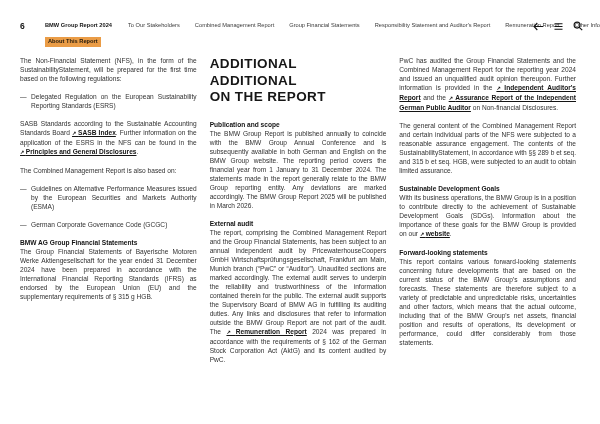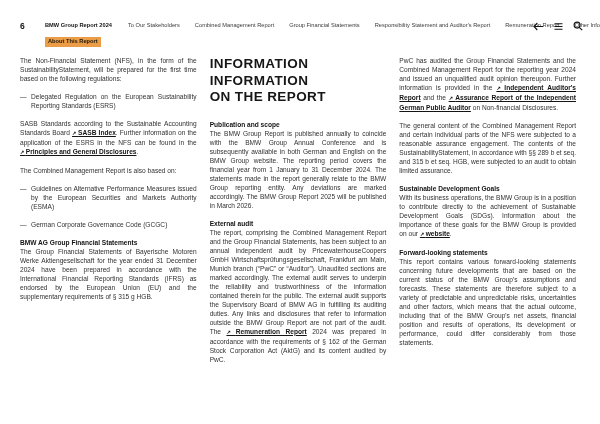--- a/index.html
+++ b/index.html
@@ -92,21 +92,21 @@
           <span class="btxt">Guidelines on Alternative Performance Measures issued by the European Securities and Markets Authority (ESMA)</span>
         </p>
         <p class="bullet">
           <span class="dash">—</span>
           <span class="btxt">German Corporate Governance Code (GCGC)</span>
         </p>
         <h3>BMW AG Group Financial Statements</h3>
         <p>The Group Financial Statements of Bayerische Motoren Werke Aktiengesellschaft for the year ended 31 December 2024 have been prepared in accordance with the International Financial Reporting Standards (IFRS) as endorsed by the European Union (EU) and the supplementary requirements of § 315 g HGB.</p>
       </section>
     <section id="col2">
-        <h1>INFORMATION INFORMATION
+        <h1>ADDITIONAL ADDITIONAL
 ON THE REPORT</h1>
         <h3>Publication and scope</h3>
         <p>The BMW Group Report is published annually to coincide with the BMW Group Annual Conference and is subsequently available in both German and English on the BMW Group website. The reporting period covers the financial year from 1 January to 31 December 2024. The statements made in the report generally relate to the BMW Group reporting entity. Any deviations are marked accordingly. The BMW Group Report 2025 will be published in March 2026.</p>
         <h3>External audit</h3>
         <p>The report, comprising the Combined Management Report and the Group Financial Statements, has been subject to an annual independent audit by PricewaterhouseCoopers GmbH Wirtschaftsprüfungsgesellschaft, Frankfurt am Main, Munich branch (“PwC” or “Auditor”). Unaudited sections are marked accordingly. The external audit serves to underpin the reliability and trustworthiness of the information contained therein for the public. The external audit supports the Supervisory Board of BMW AG in fulfilling its auditing duties. Any links and disclosures that refer to information outside the BMW Group Report are not part of the audit. The <a class="xlink"><span class="arr">↗&nbsp;</span>Remuneration Report</a> 2024 was prepared in accordance with the requirements of § 162 of the German Stock Corporation Act (AktG) and its content audited by PwC.</p>
       </section>
     <section id="col3">
         <p>PwC has audited the Group Financial Statements and the Combined Management Report for the reporting year 2024 and issued an unqualified audit opinion thereupon. Further information is provided in the <a class="xlink"><span class="arr">↗&nbsp;</span>Independent Auditor's Report</a> and the <a class="xlink"><span class="arr">↗&nbsp;</span>Assurance Report of the Independent German Public Auditor</a> on Non-financial Disclosures.</p>
         <p>The general content of the Combined Management Report and certain individual parts of the NFS were subjected to a reasonable assurance engagement. The contents of the SustainabilityStatement, in accordance with §§ 289 b et seq. and 315 b et seq. HGB, were subjected to an audit to obtain limited assurance.</p>
         <h3>Sustainable Development Goals</h3>

